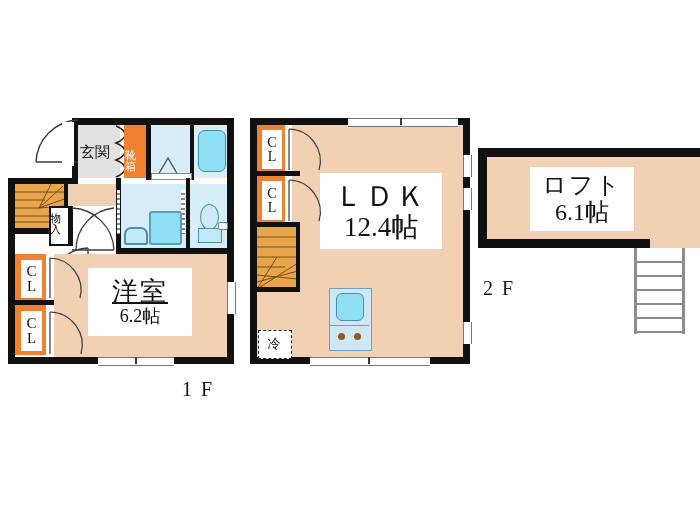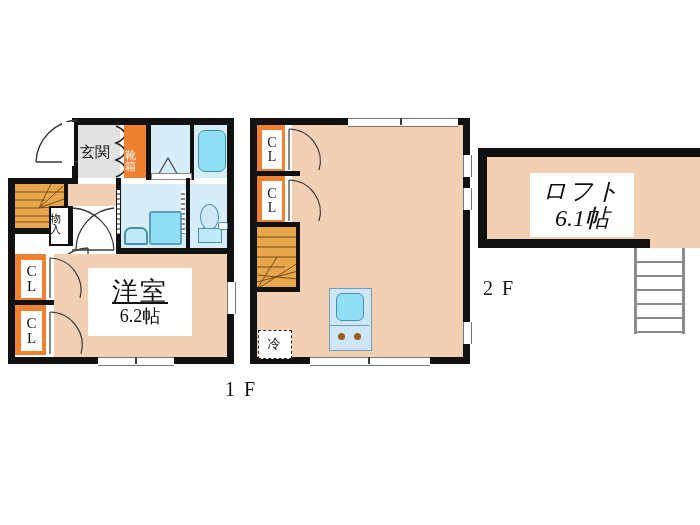--- a/index.html
+++ b/index.html
@@ -169,29 +169,33 @@
   <svg style="position:absolute;left:48px;top:310px;" width="34" height="46">
     <path d="M2 2 A 33 33 0 0 1 33 44" fill="none" stroke="#3b3b3b" stroke-width="1.2"></path>
     <line x1="2" y1="2" x2="2" y2="44" stroke="#3b3b3b" stroke-width="1.2"></line>
   </svg>
 
   <div class="win" style="left:98px;top:357px;width:76px;height:7px;"></div>
   <div class="ln" style="left:135px;top:357px;width:1.5px;height:7px;"></div>
 
   <div class="winv" style="left:227px;top:282px;width:7px;height:32px;"></div>
 
-  <div class="floorlbl" style="left:182px;top:378px;font-size:20px;letter-spacing:2px;margin-left:43px;">1 F</div>
+  <div class="floorlbl" style="left:182px;top:378px;font-size:20px;letter-spacing:2px;">1 F</div>
 
   <div class="wall" style="left:250px;top:118px;width:220px;height:7px;"></div>
   <div class="wall" style="left:250px;top:118px;width:7px;height:246px;"></div>
   <div class="wall" style="left:463px;top:118px;width:7px;height:246px;"></div>
   <div class="wall" style="left:250px;top:357px;width:220px;height:7px;"></div>
 
   <div class="room" style="left:257px;top:125px;width:206px;height:232px;"></div>
 
+  <div class="labelbox" style="left:320px;top:173px;width:122px;height:76px;">
+    <span style="font-size:29px;letter-spacing:2px;">ＬＤＫ</span>
+    <span style="font-size:27px;letter-spacing:0px;">12.4帖</span>
+  </div>
 
   <div class="cl" style="left:257px;top:125px;width:28px;height:48px;"></div>
   <div class="cl-inner" style="left:261px;top:129px;width:20px;height:39px;font-size:14px;">
     <span>C</span>
     <span>L</span>
   </div>
   <div class="white" style="left:285px;top:125px;width:7px;height:48px;"></div>
   <svg style="position:absolute;left:287px;top:127px;" width="34" height="45">
     <path d="M2 2 A 32 32 0 0 1 32 43" fill="none" stroke="#3b3b3b" stroke-width="1.2"></path>
     <line x1="2" y1="2" x2="2" y2="43" stroke="#3b3b3b" stroke-width="1.2"></line>
@@ -248,21 +252,21 @@
   <div class="winv" style="left:463px;top:155px;width:7px;height:22px;"></div>
   <div class="winv" style="left:463px;top:188px;width:7px;height:22px;"></div>
   <div class="winv" style="left:463px;top:322px;width:7px;height:22px;"></div>
 
   <div class="wall" style="left:478px;top:148px;width:222px;height:9px;"></div>
   <div class="wall" style="left:478px;top:148px;width:9px;height:100px;"></div>
   <div class="wall" style="left:478px;top:239px;width:172px;height:9px;"></div>
   <div class="room" style="left:487px;top:157px;width:213px;height:82px;"></div>
   <div class="room" style="left:650px;top:239px;width:50px;height:9px;"></div>
 
-  <div class="labelbox" style="left:530px;top:173px;width:104px;height:64px;font-style:italic;">
+  <div class="labelbox" style="left:530px;top:167px;width:104px;height:64px;">
     <span style="font-size:24px;letter-spacing:2px;">ロフト</span>
     <span style="font-size:24px;letter-spacing:0px;">6.1帖</span>
   </div>
 
   <div class="lnl" style="left:634px;top:248px;width:2.5px;height:86px;"></div>
   <div class="lnl" style="left:682px;top:248px;width:2.5px;height:86px;"></div>
   <div class="lnl" style="left:634px;top:261px;width:50px;height:1.6px;"></div>
   <div class="lnl" style="left:634px;top:275px;width:50px;height:1.6px;"></div>
   <div class="lnl" style="left:634px;top:289px;width:50px;height:1.6px;"></div>
   <div class="lnl" style="left:634px;top:303px;width:50px;height:1.6px;"></div>

